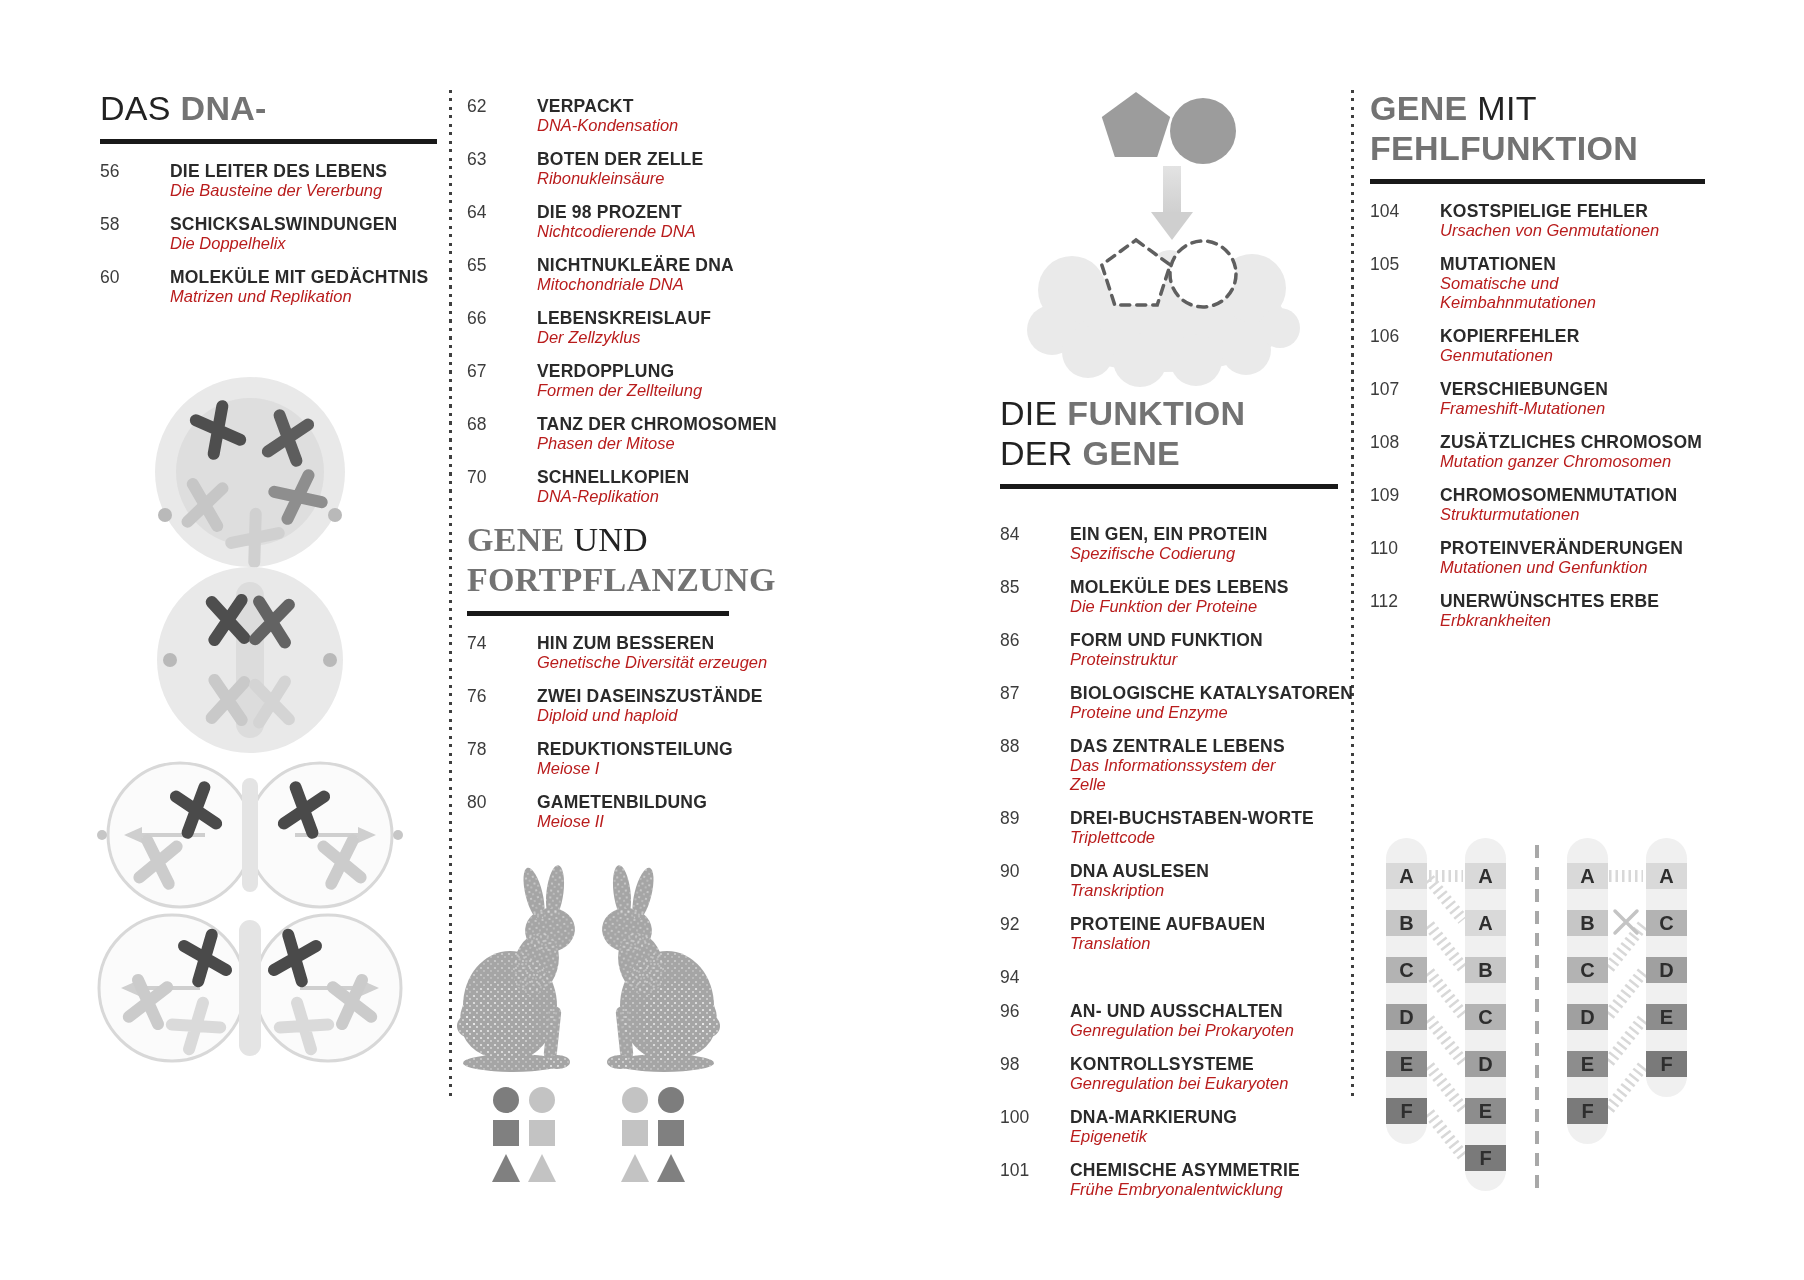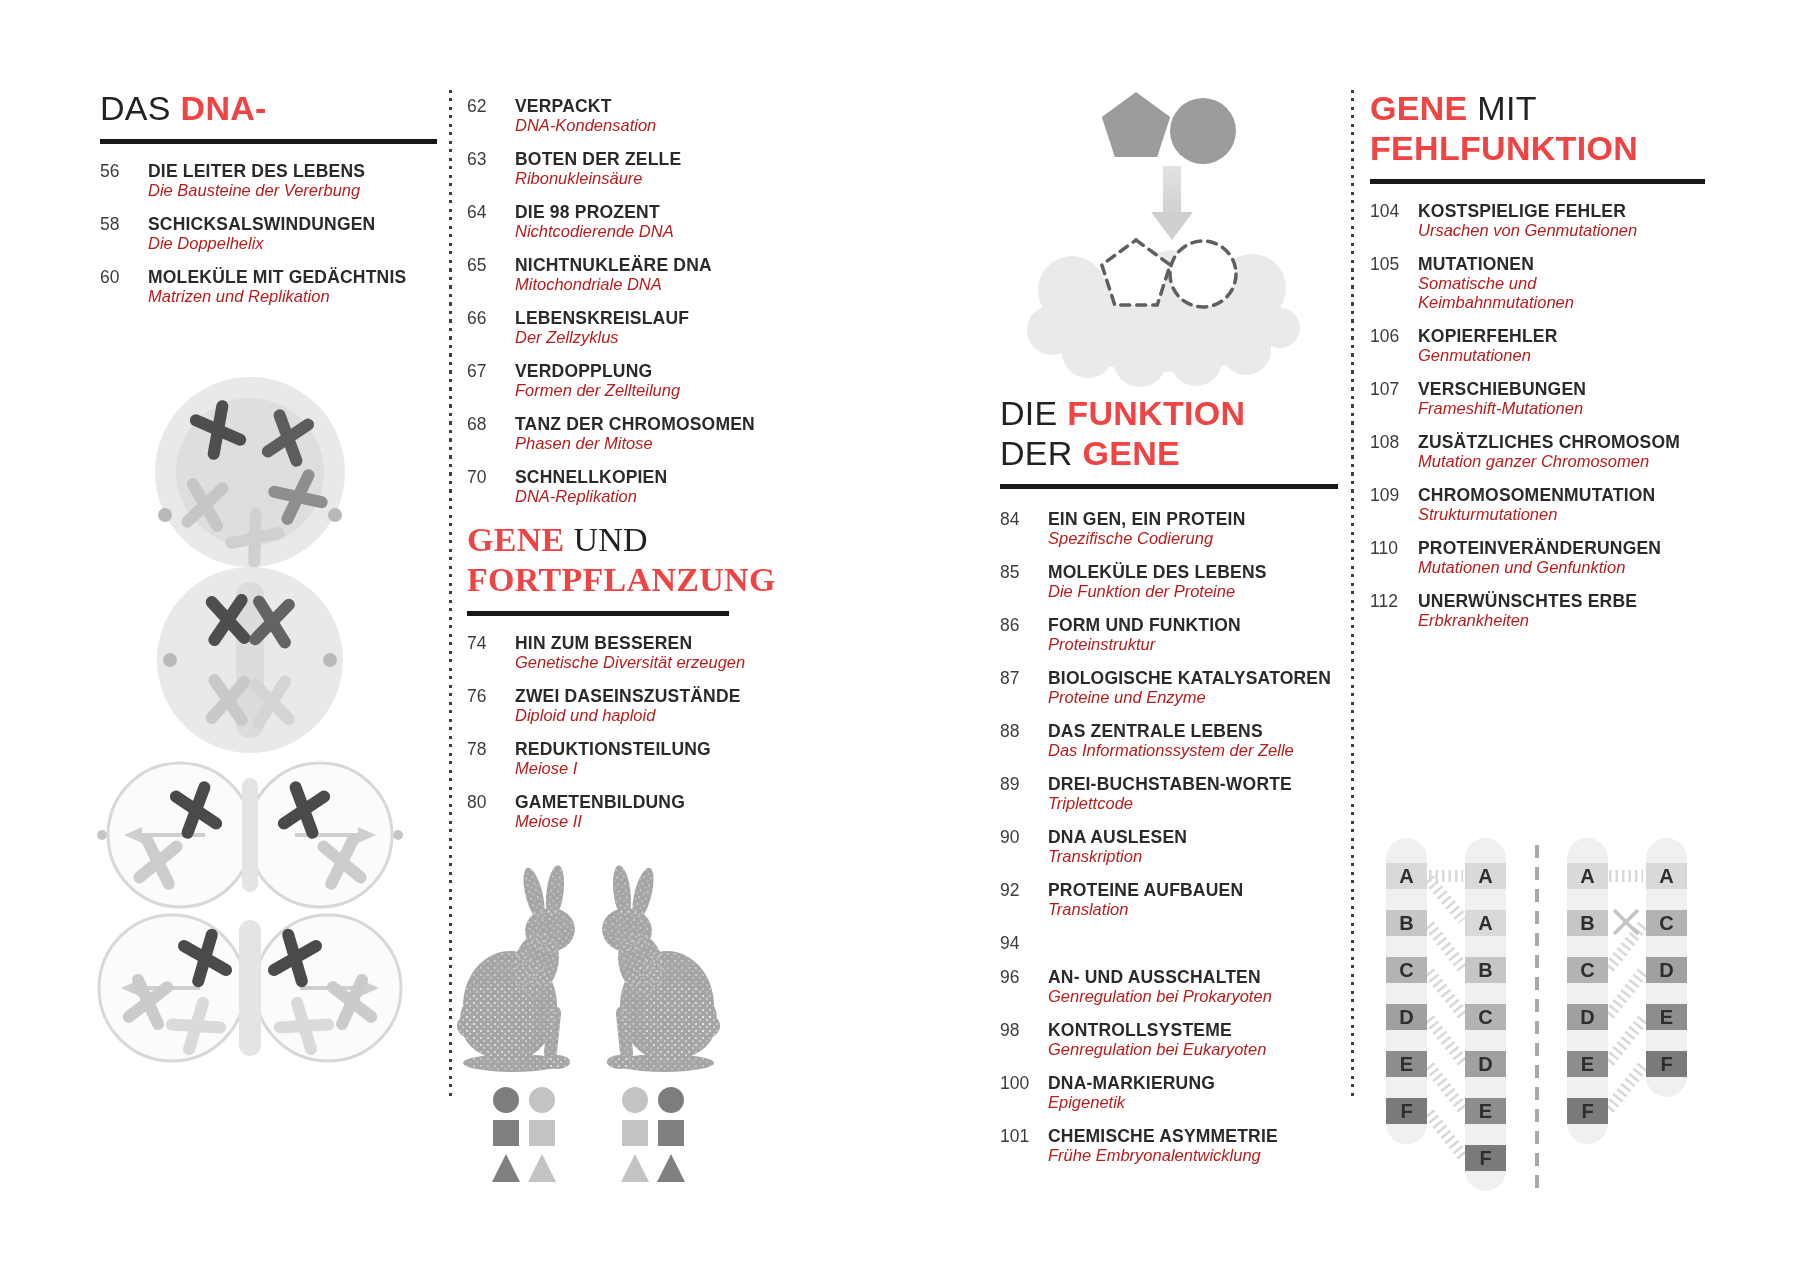--- a/index.html
+++ b/index.html
@@ -11,26 +11,26 @@
   #div1{left:449px;top:90px;height:1010px;}
   #div2{left:1351px;top:90px;height:1010px;}
   .col{position:absolute;}
   #c1{left:100px;top:88px;width:337px;}
   #c2{left:467px;top:96px;width:262px;}
   #c3{left:1000px;top:393px;width:338px;}
   #c4{left:1370px;top:88px;width:335px;}
   .col-header{margin:0;font-size:34px;line-height:40px;color:#1c1c1c;letter-spacing:.3px;font-weight:400;}
   .ln{display:block;white-space:nowrap;}
   .hl{font-weight:400;color:#222;}
-  .hb{font-weight:700;color:#ef4444;}
+  .hb{font-weight:700;color:#737373;}
   .rule{height:5px;background:#191919;margin-top:11px;}
   .mid{margin-top:8px;font-family:Liberation Serif, serif;}
   .entries{margin-top:17px;width:312px;}
-  #c3 .entries{margin-top:20px;}
-  .entry{display:grid;grid-template-columns:48px 1fr;margin-bottom:14px;}
+  #c3 .entries{margin-top:35px;}
+  .entry{display:grid;grid-template-columns:48px 1fr;margin-bottom:14px;gap:22px;}
   .num{font-size:17.5px;color:#3c3c3c;line-height:20px;}
   .etx{display:block;}
   .etitle{display:block;font-size:17.5px;font-weight:700;color:#2a2a2a;line-height:20px;
           letter-spacing:.2px;white-space:nowrap;}
   .esub{display:block;font-size:16.5px;font-style:italic;color:#b91c1c;line-height:19px;white-space:pre-line;}
   svg text{font-family:"Liberation Sans",sans-serif;font-weight:700;font-size:20px;fill:#2e2e2e;text-anchor:middle;}
   .hatch{stroke:#d8d8d8;stroke-width:12;stroke-dasharray:2.5 4;fill:none;}
 </style>
 </head>
 <body>

